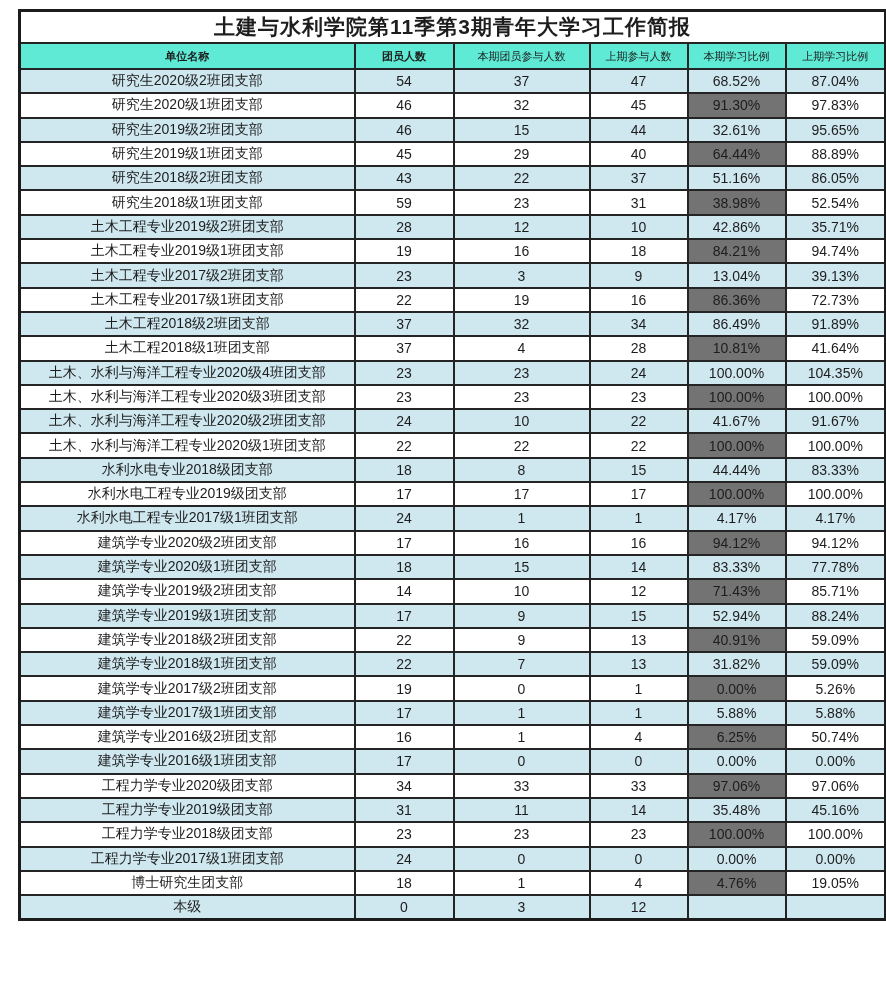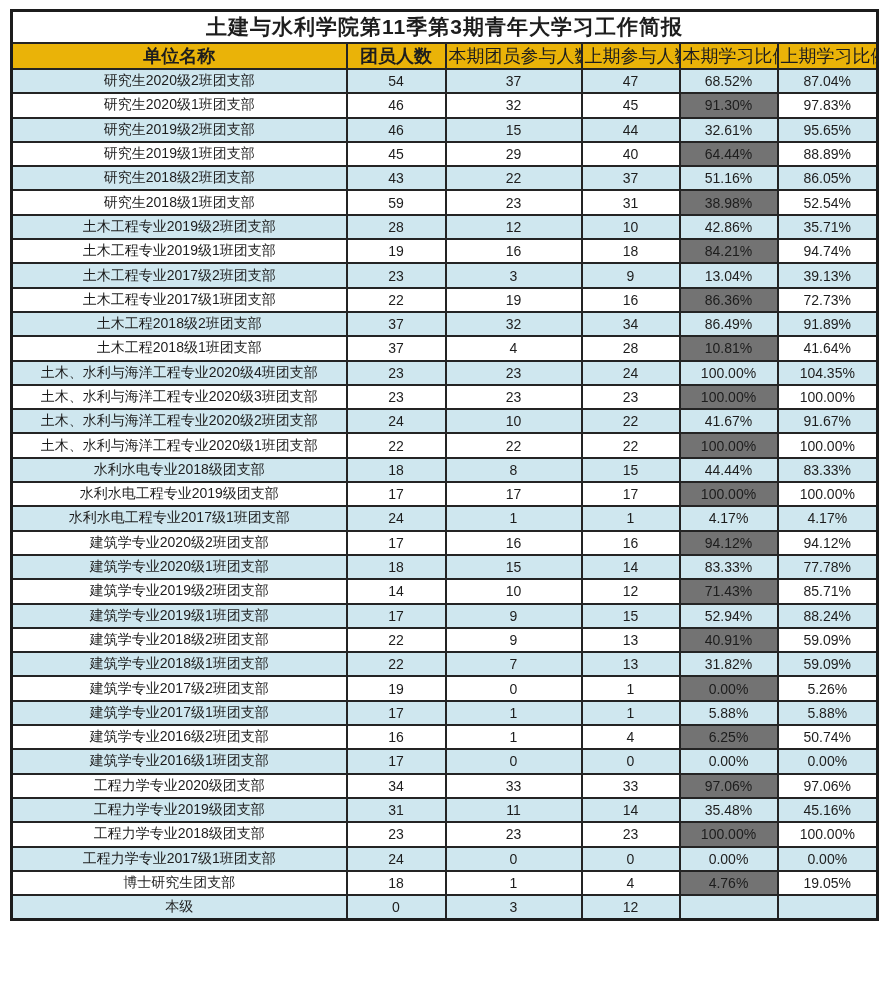--- a/index.html
+++ b/index.html
@@ -9,21 +9,21 @@
     font-family: "Liberation Sans", "DejaVu Sans", sans-serif;
   }
   body {
     width: 886px;
     height: 998px;
     position: relative;
     overflow: hidden;
   }
   .report-wrap {
     position: absolute;
-    left: 10px;
+    left: 18px;
     top: 9px;
     width: 802px;
   }
   table.report {
     border-collapse: collapse;
     table-layout: fixed;
     width: 866px;
     border: 3px solid #1c1c1c;
   }
   table.report th, table.report td {
@@ -37,22 +37,22 @@
   }
   tr.title-row th {
     height: 30px;
     font-size: 21px;
     font-weight: 700;
     letter-spacing: 1px;
     background: #ffffff;
   }
   tr.header-row th {
     height: 24px;
-    font-size: 18px;
-    background: #eab308;
+    font-size: 11px;
+    background: #5eead4;
     font-weight: 400;
   }
   tr.header-row th.hb { font-weight: 700; }
   tbody td {
     height: 22.3px;
     font-size: 14px;
     background: #ffffff;
   }
   tbody tr.alt td { background: #cfe7ef; }
   tbody td.hl { background: #737373; }

